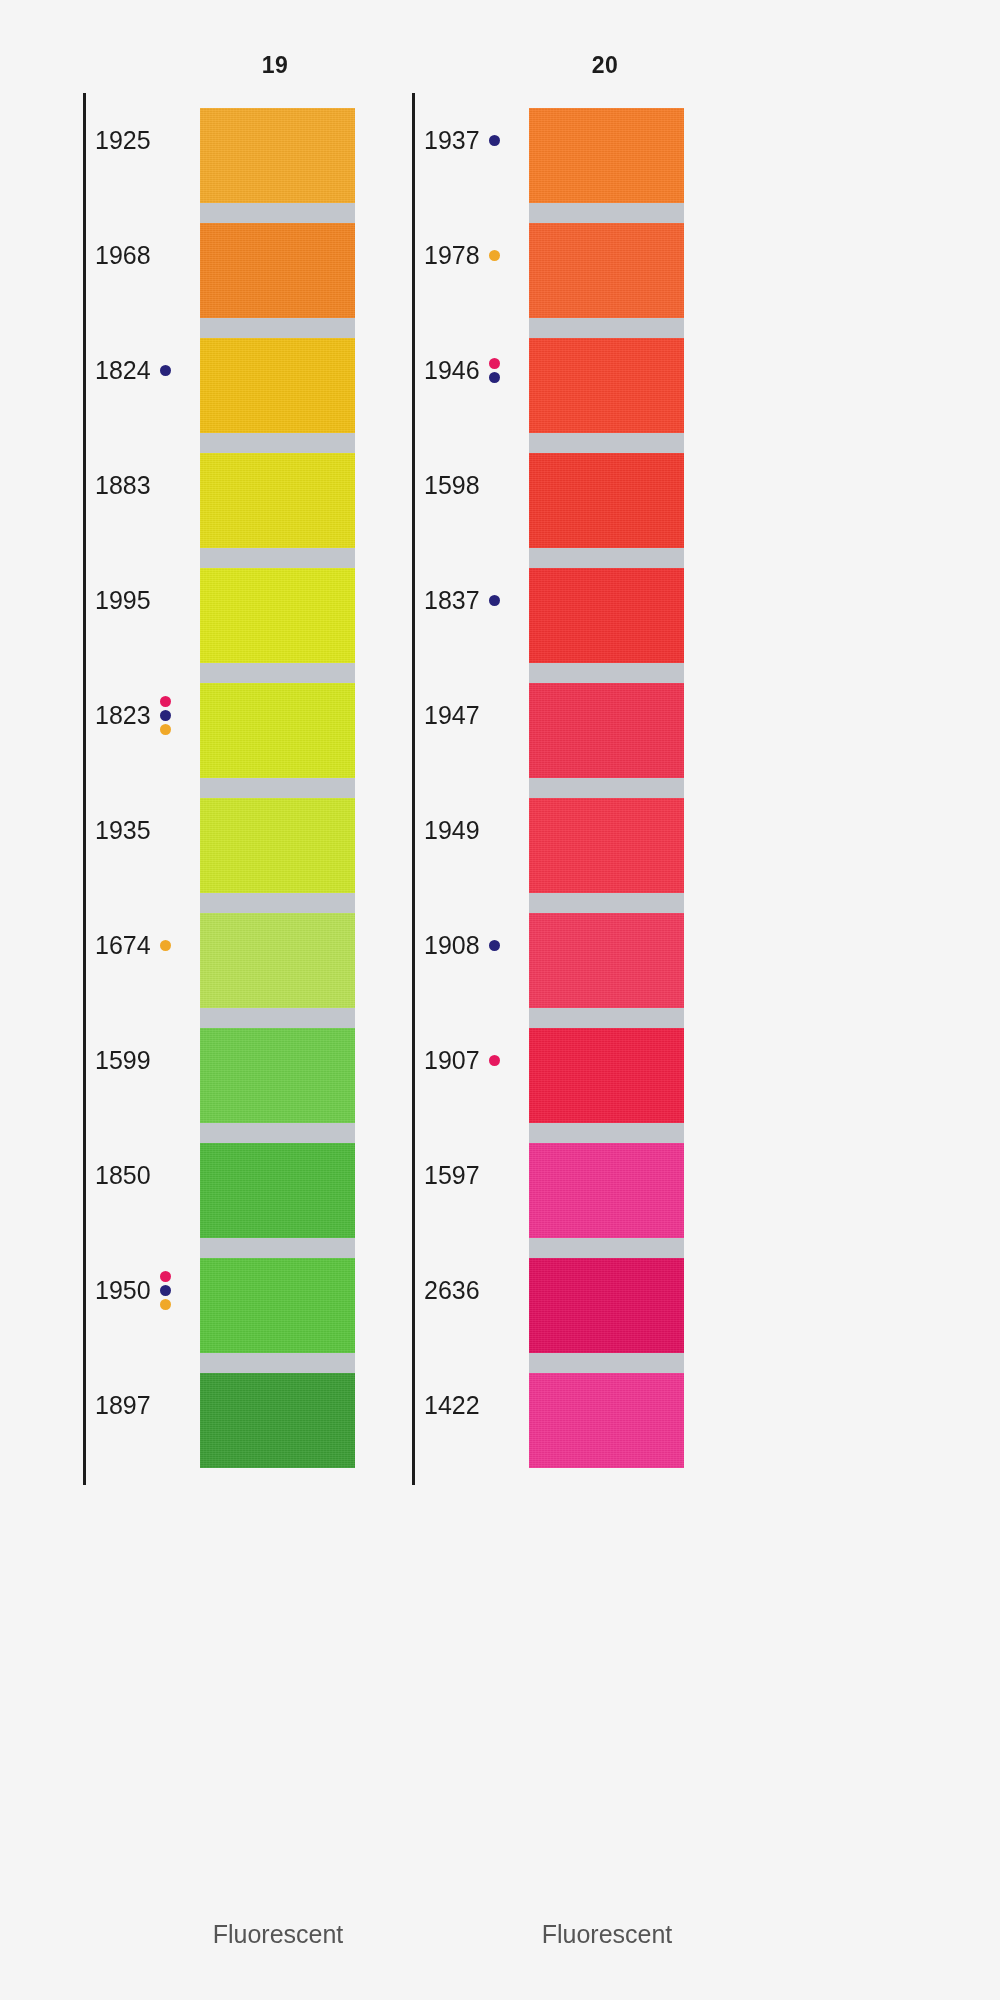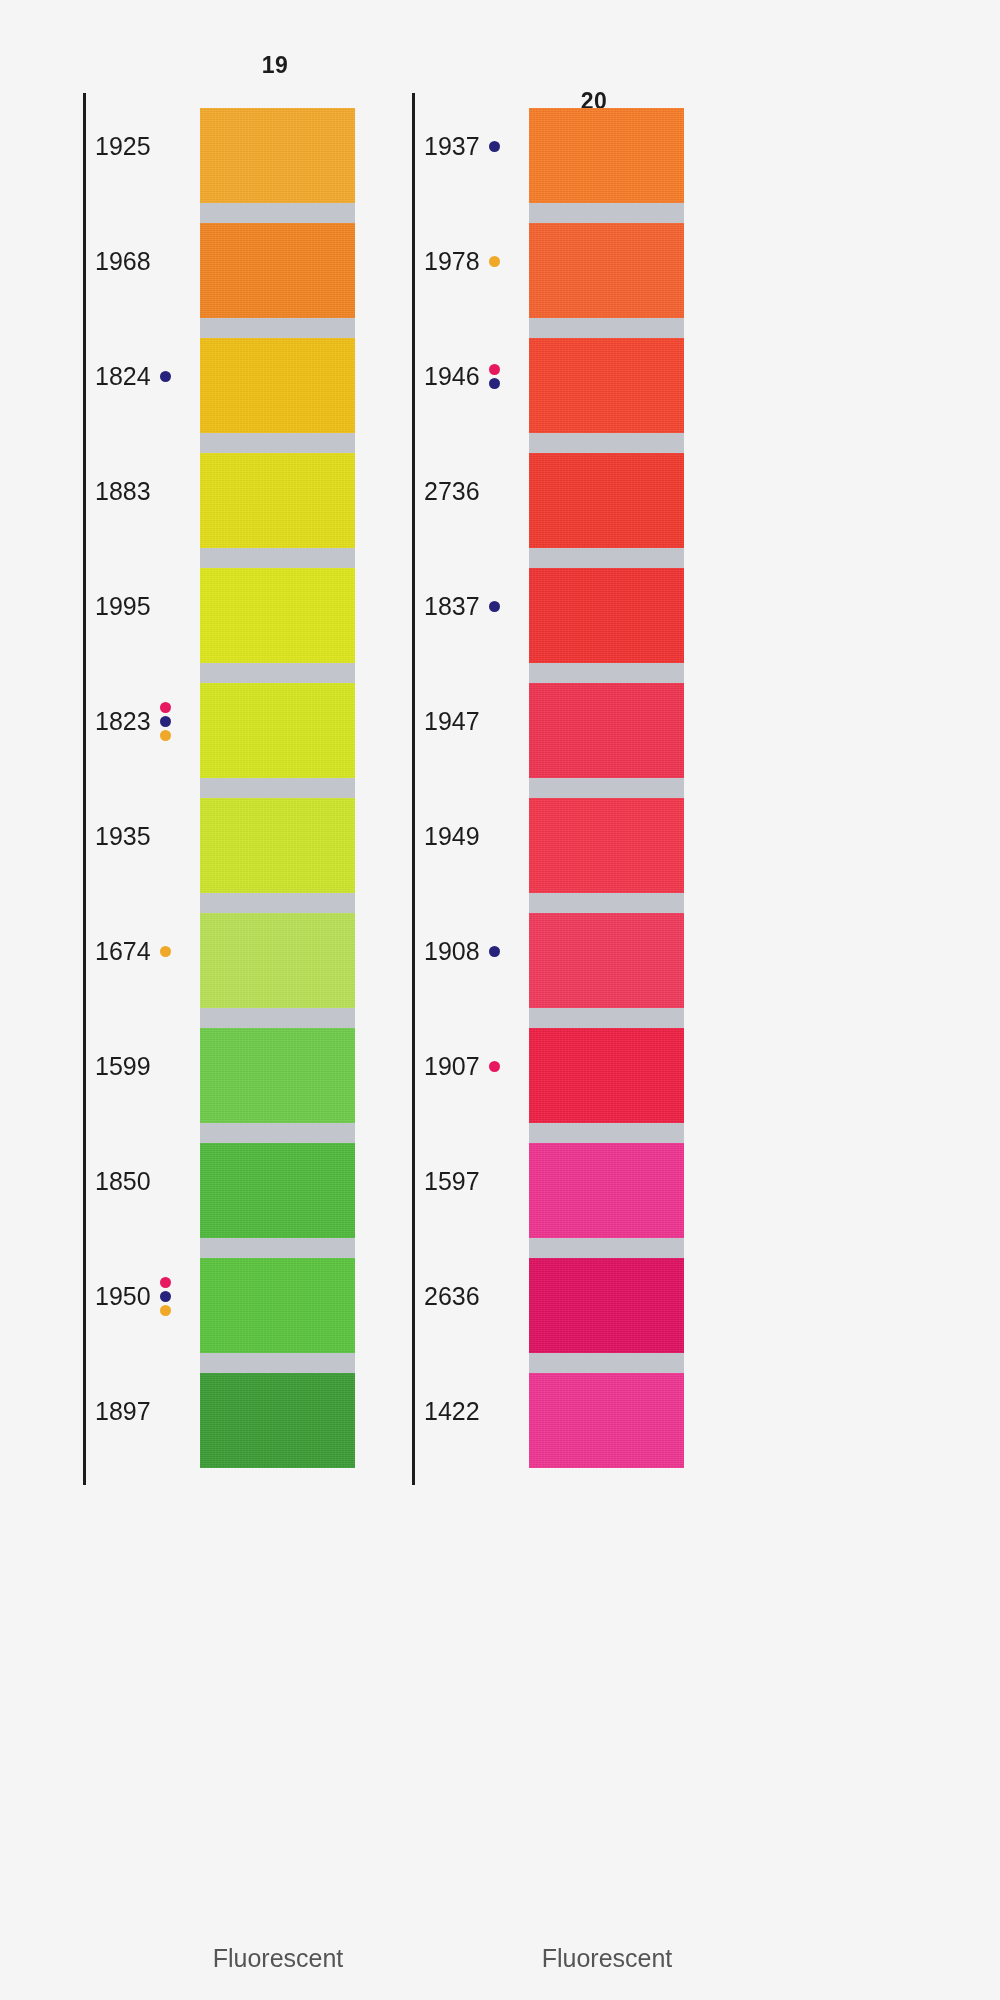--- a/index.html
+++ b/index.html
@@ -22,35 +22,35 @@
   
   .col-header {
     position: absolute;
     font-size: 23px;
     font-weight: bold;
     color: #1c1c1c;
     letter-spacing: 0.5px;
     text-align: center;
   }
   #header-19 { left: 195px; top: 52px; width: 160px; }
-  #header-20 { left: 514px; top: 52px; width: 160px; margin-top: 36px; }
+  #header-20 { left: 525px; top: 52px; width: 160px; }
 
   
   .axis-rule {
     position: absolute;
     width: 3px;
     background: #1c1c1c;
   }
   #axis-19 { left: 83px;  top: 93px; height: 1392px; }
   #axis-20 { left: 412px; top: 93px; height: 1392px; }
 
   
   .label-col {
     position: absolute;
-    top: 99px;
+    top: 93px;
     width: 120px;
     height: 1392px;
   }
   #labels-19 { left: 95px; }
   #labels-20 { left: 424px; text-align: center; }
 
   .label-row {
     position: absolute;
     left: 0;
     width: 120px;
@@ -104,21 +104,20 @@
       repeating-linear-gradient(90deg, rgba(255,255,255,.4) 0px, rgba(255,255,255,.4) 1px, rgba(0,0,0,.2) 1px, rgba(0,0,0,.2) 3px);
   }
 
   
   .footer-label {
     position: absolute;
     font-size: 25px;
     color: #555555;
     text-align: center;
     width: 220px;
-    margin-top: 24px;
   }
   #footer-19 { left: 168px; top: 1920px; }
   #footer-20 { left: 497px; top: 1920px; }
 </style>
 </head>
 <body>
 
 <div id="page">
 
   <div class="col-header" id="header-19">19</div>
@@ -195,21 +194,21 @@
         </span>
       </div>
       <div class="label-row" style="top: 277.5px;">
         <span class="label-text">1946</span>
         <span class="dot-stack">
           <span class="dot" style="background: rgb(230, 24, 95);"></span>
           <span class="dot" style="background: rgb(39, 35, 122);"></span>
         </span>
       </div>
       <div class="label-row" style="top: 392.5px;">
-        <span class="label-text">2736</span>
+        <span class="label-text">1598</span>
       </div>
       <div class="label-row" style="top: 507.5px;">
         <span class="label-text">1837</span>
         <span class="dot-stack">
           <span class="dot" style="background: rgb(39, 35, 122);"></span>
         </span>
       </div>
       <div class="label-row" style="top: 622.5px;">
         <span class="label-text">1947</span>
       </div>

